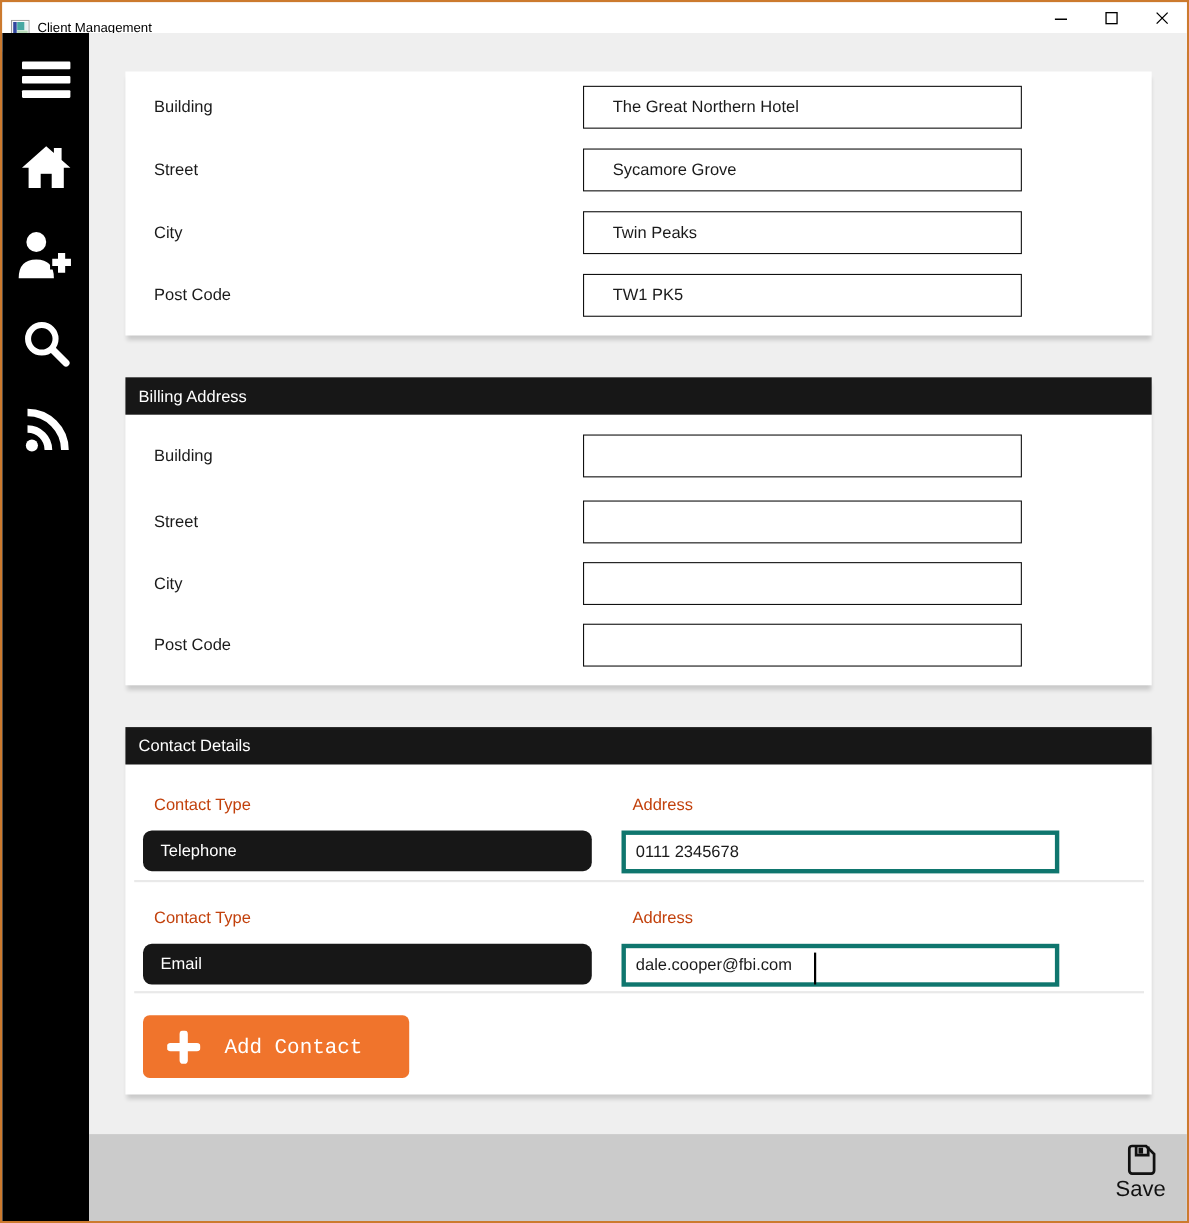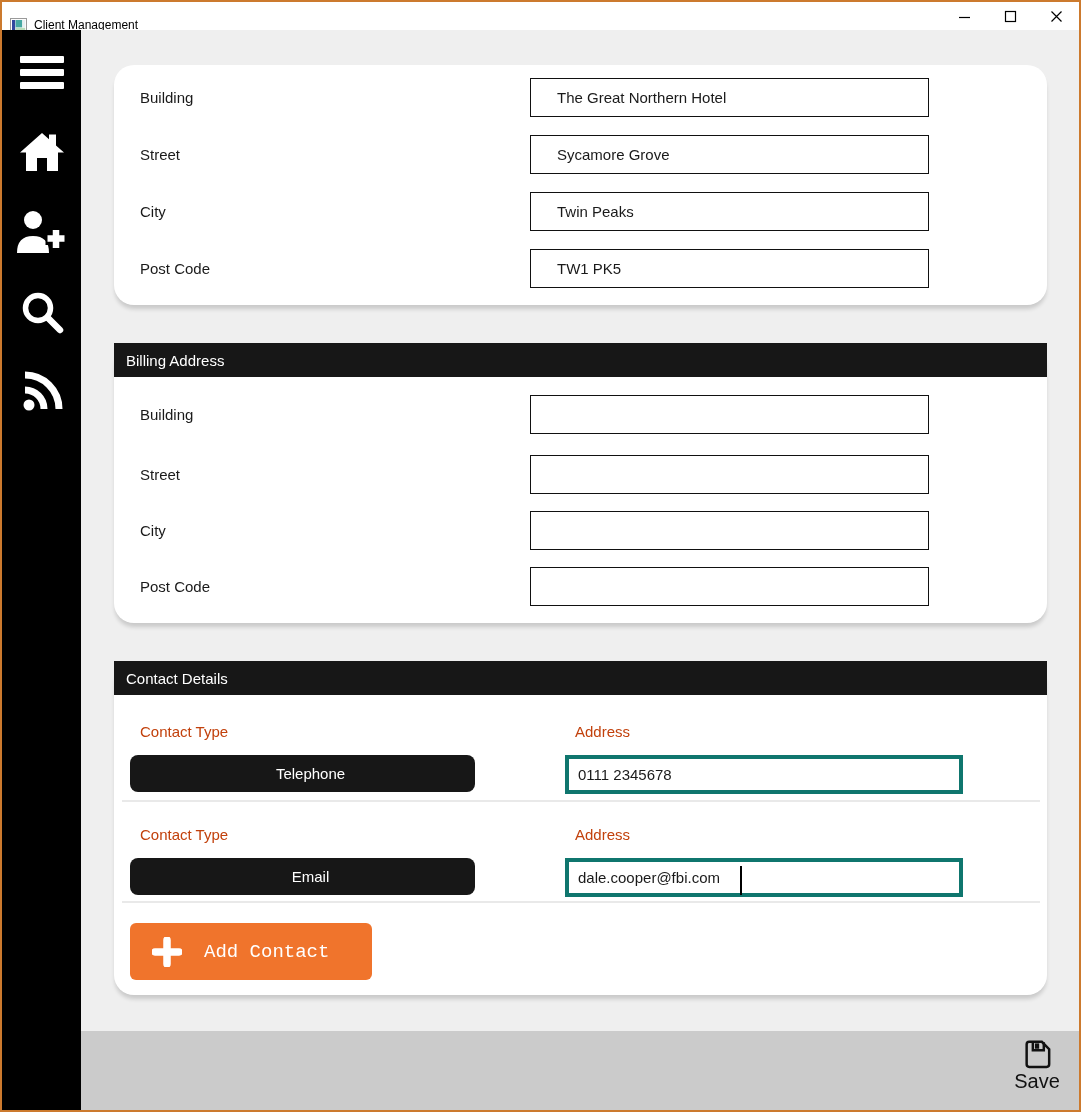--- a/index.html
+++ b/index.html
@@ -30,43 +30,42 @@
     position:absolute; left:0; width:79px; height:58px;
     display:flex; align-items:center; justify-content:center; background:transparent; border:none;
   }
   .hamburger { display:flex; flex-direction:column; gap:6px; }
   .hamburger span { width:44px; height:7px; background:#fff; border-radius:1px; display:block; }
   
   .main { position:absolute; left:79px; top:28px; right:0; bottom:0; background:#EFEFEF; }
   .panel {
     position:absolute; left:33px; width:933px; background:#fff;
     box-shadow:0 5px 4px -1px rgba(0,0,0,0.16);
-    border-radius:20px;
   }
   .panel-address  { top:35px;  height:240px; }
   .panel-billing  { top:313px; height:280px; }
   .panel-contacts { top:631px; height:334px; }
   .panel-header {
     position:absolute; left:0; right:0; top:0; height:34px; background:#171717;
     color:#fff; font-size:15px; display:flex; align-items:center; padding-left:12px;
   }
   .f-label {
     position:absolute; left:26px; font-size:15px; color:#1a1a1a; line-height:39px;
   }
   .f-input {
     position:absolute; left:416px; width:399px; height:39px;
     border:1px solid #111; background:#fff; font-size:15px; color:#1a1a1a;
     padding:0 26px; font-family:"Liberation Sans", sans-serif; outline:none;
   }
   
   .c-label { position:absolute; font-size:15px; color:#c2410c; }
   .type-btn {
-    position:absolute; left:16px; width:345px; height:37px; border:none;
+    position:absolute; left:16px; width:408px; height:37px; border:none;
     background:#171717; color:#fff; border-radius:8px; font-size:15px;
-    text-align:center; padding-left:16px; font-family:"Liberation Sans", sans-serif;
+    text-align:left; padding-left:16px; font-family:"Liberation Sans", sans-serif;
   }
   .addr-input {
     position:absolute; left:451px; width:398px; height:39px;
     border:4px solid #0f766e; font-size:15px; color:#1a1a1a; padding:0 9px;
     font-family:"Liberation Sans", sans-serif; outline:none;
   }
   .divider { position:absolute; left:8px; right:7px; height:2px; background:#E9E9E9; }
   .caret { position:absolute; left:626px; top:205px; width:2px; height:29px; background:#000; }
   .add-btn {
     position:absolute; left:16px; top:262px; width:242px; height:57px;

